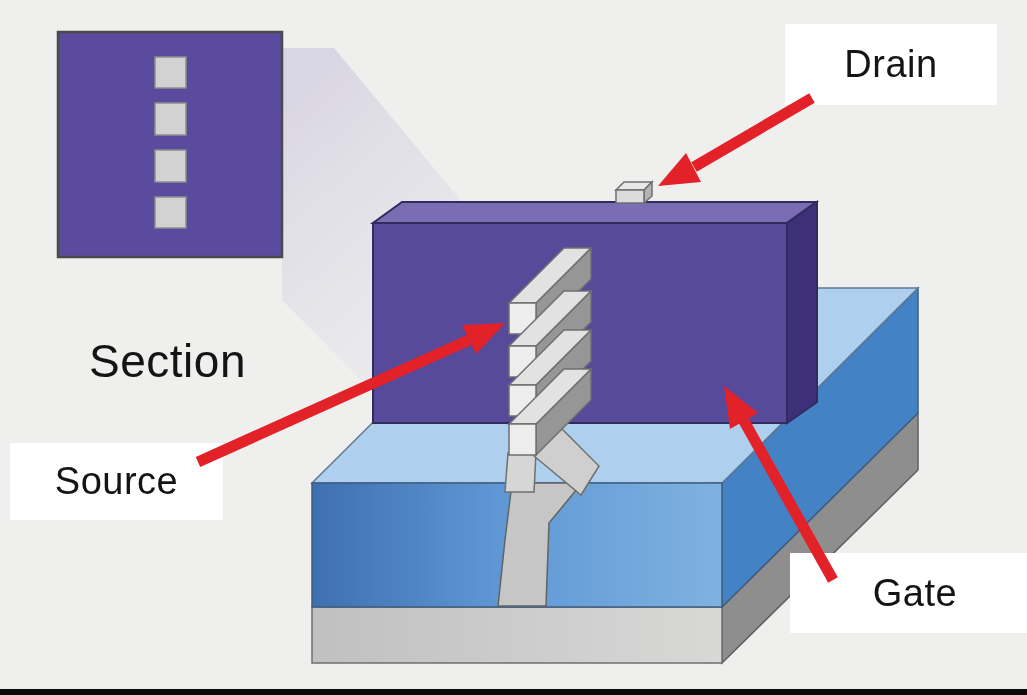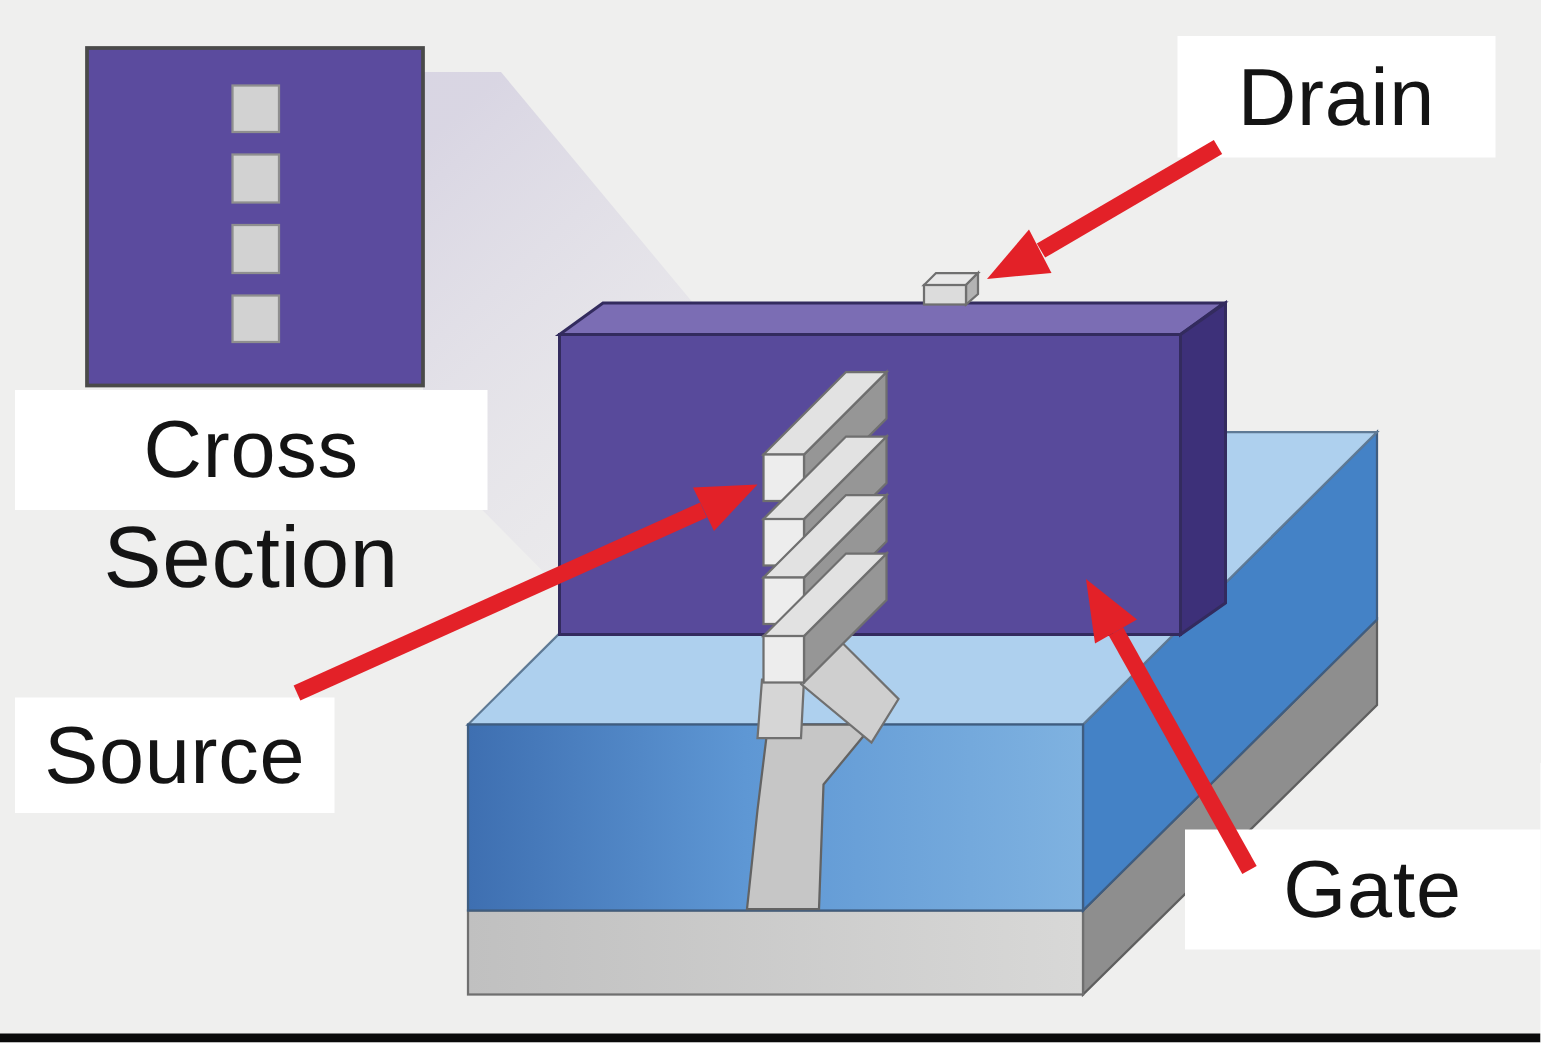--- a/index.html
+++ b/index.html
@@ -12,28 +12,28 @@
   #scene, #arrows{
     position:absolute;left:0;top:0;
   }
   #arrows{pointer-events:none;z-index:3;}
   #scene{z-index:1;}
   .label-box{
     position:absolute;z-index:2;
     background:#ffffff;
     display:flex;align-items:center;justify-content:center;
     color:#141414;
-    font-size:54px;
+    font-size:38px;
     letter-spacing:0.5px;
   }
   .label-plain{
     position:absolute;z-index:2;
-    display:flex;align-items:flex-start;justify-content:center;
+    display:flex;align-items:flex-end;justify-content:center;
     color:#141414;
-    font-size:58px;
+    font-size:46px;
     letter-spacing:0.5px;
   }
 </style>
 </head>
 <body>
 
 <div id="stage">
 
   <svg id="scene" width="1027" height="695" viewBox="0 0 1027 695" xmlns="http://www.w3.org/2000/svg">
     <defs>
@@ -124,29 +124,26 @@
       </g>
     </g>
 
     <rect x="0" y="689" width="1027" height="6" fill="#0a0a0a"></rect>
   </svg>
 
   <div class="label-box" style="left:785px;top:24px;width:212px;height:81px;">
     <span>Drain</span>
   </div>
 
-  <div class="label-box" style="left:10px;top:260px;width:315px;height:80px;">
-    <span>Cross</span>
-  </div>
 
   <div class="label-plain" style="left:10px;top:338px;width:315px;height:50px;">
     <span>Section</span>
   </div>
 
-  <div class="label-box" style="left:10px;top:443px;width:213px;height:77px;margin-top:22px;">
+  <div class="label-box" style="left:10px;top:443px;width:213px;height:77px;">
     <span>Source</span>
   </div>
 
   <div class="label-box" style="left:790px;top:553px;width:250px;height:80px;">
     <span>Gate</span>
   </div>
 
   <svg id="arrows" width="1027" height="695" viewBox="0 0 1027 695" xmlns="http://www.w3.org/2000/svg">
 
     <g>

